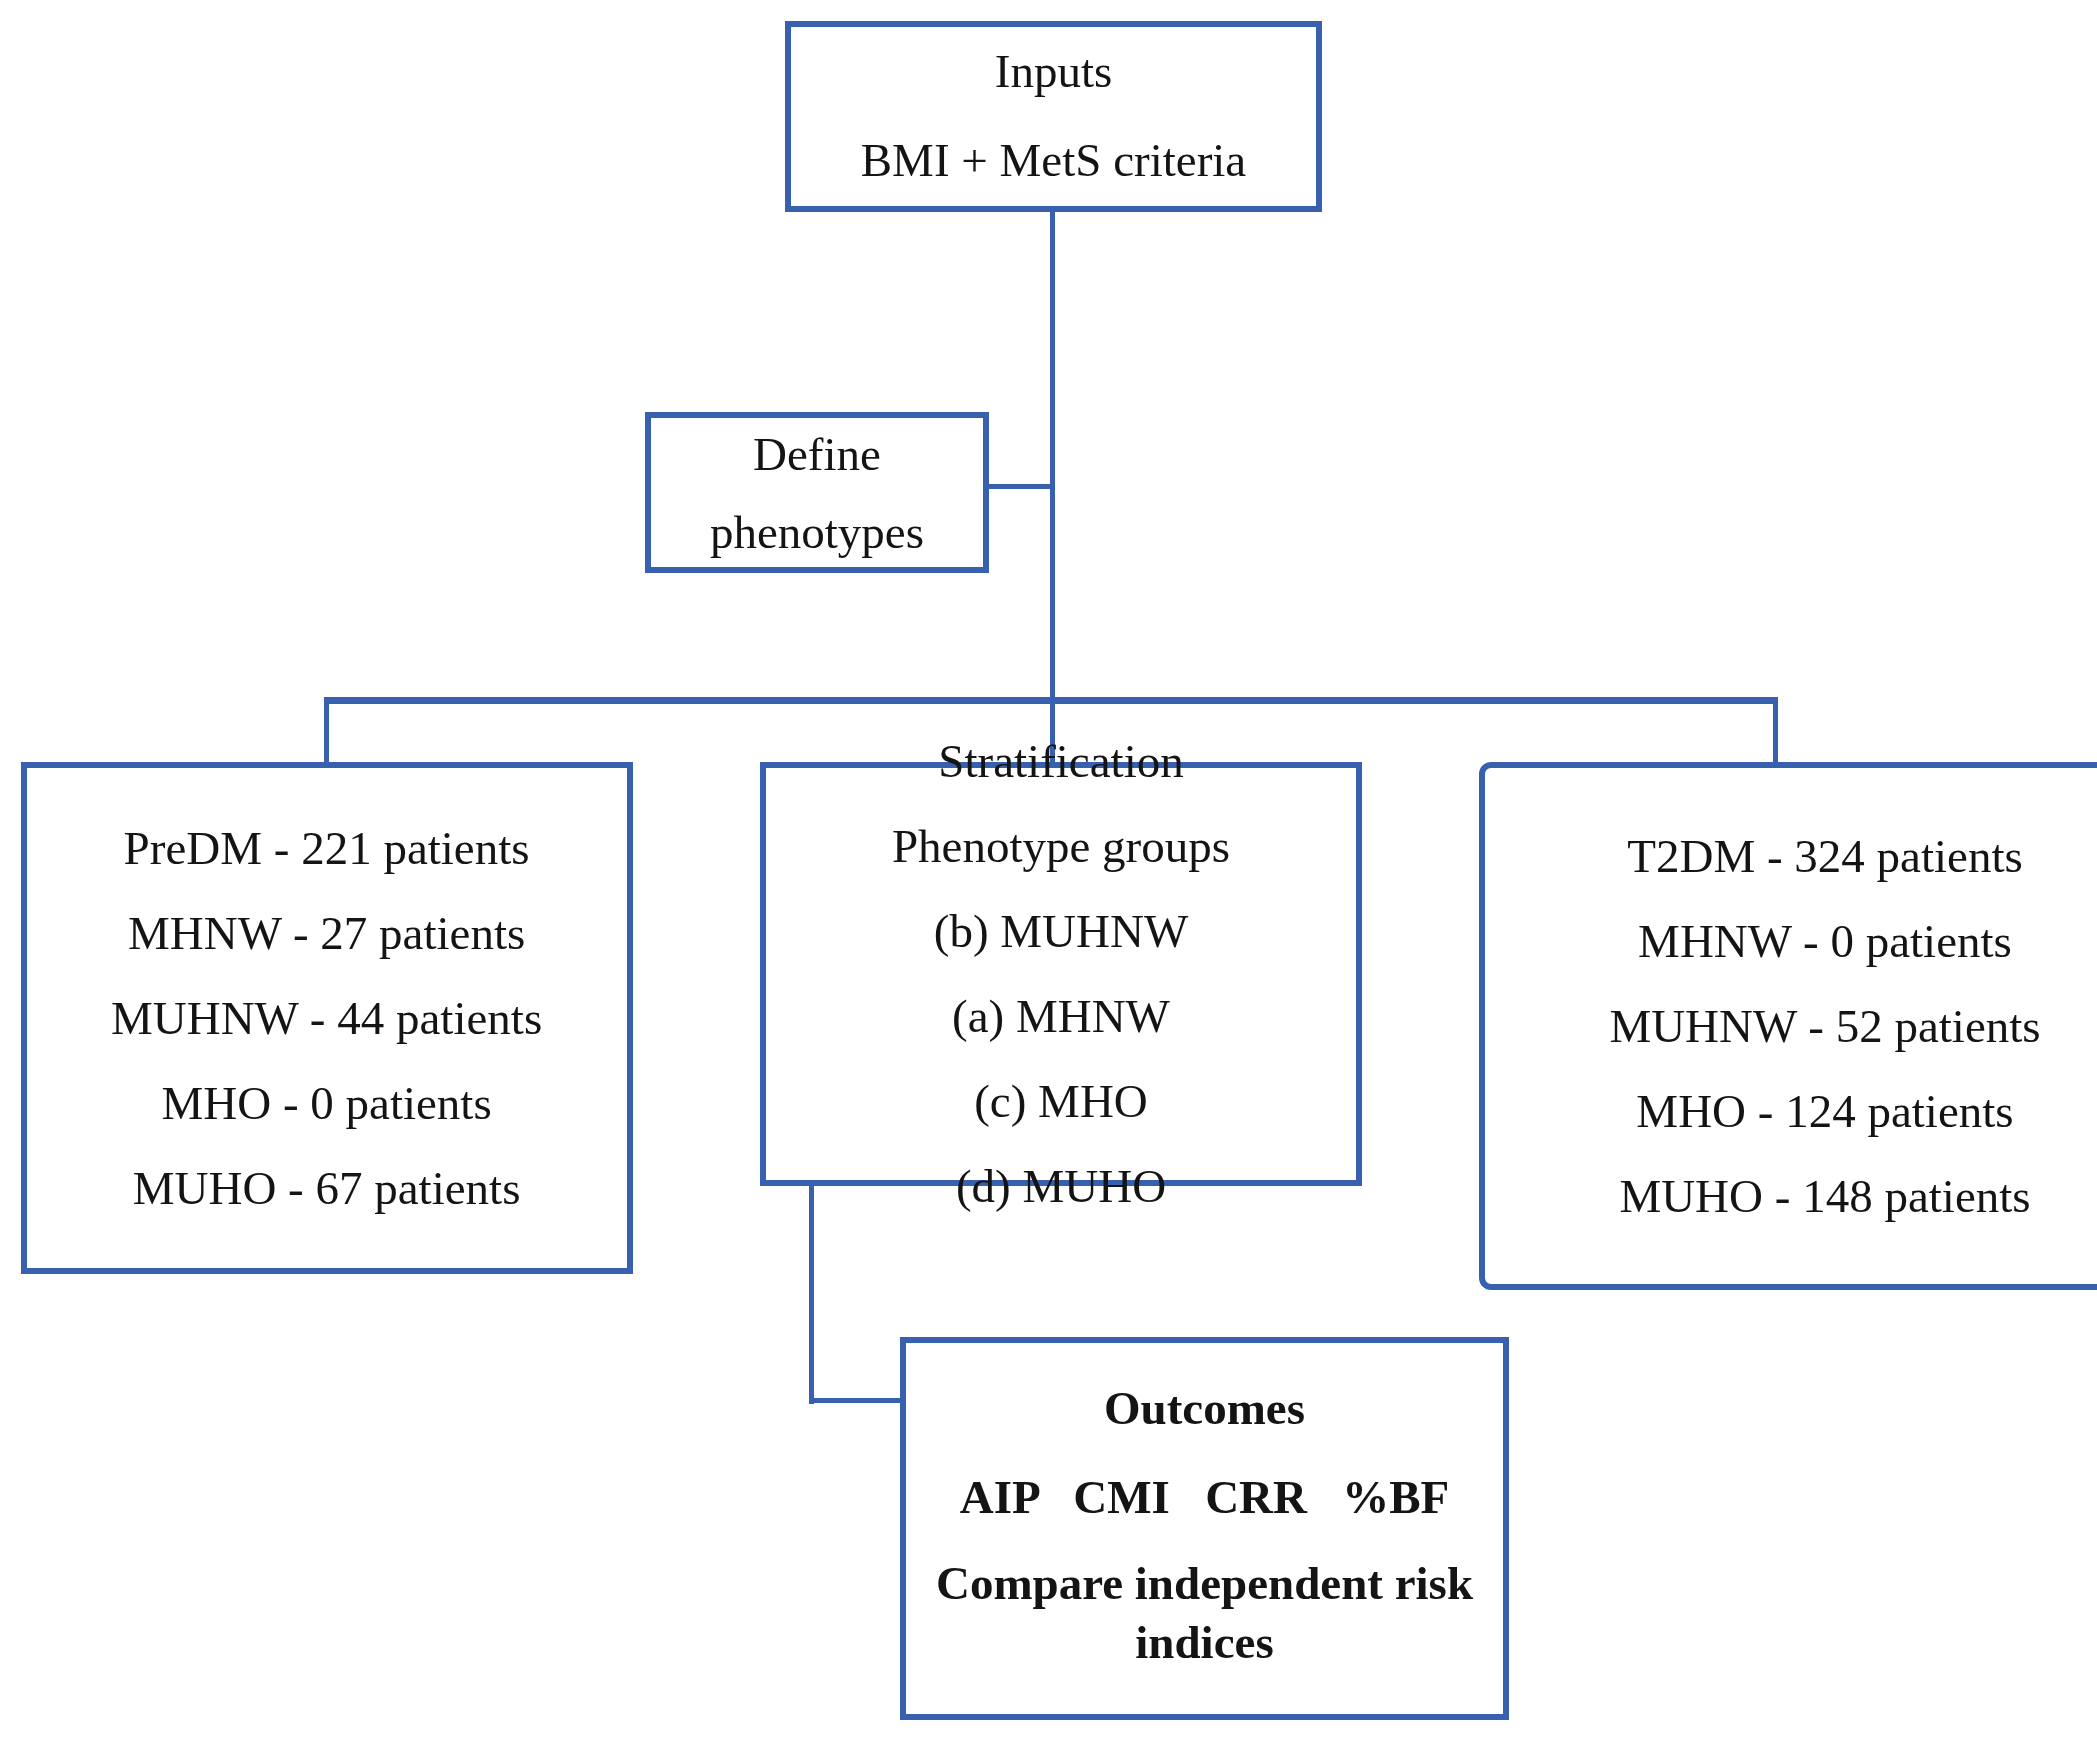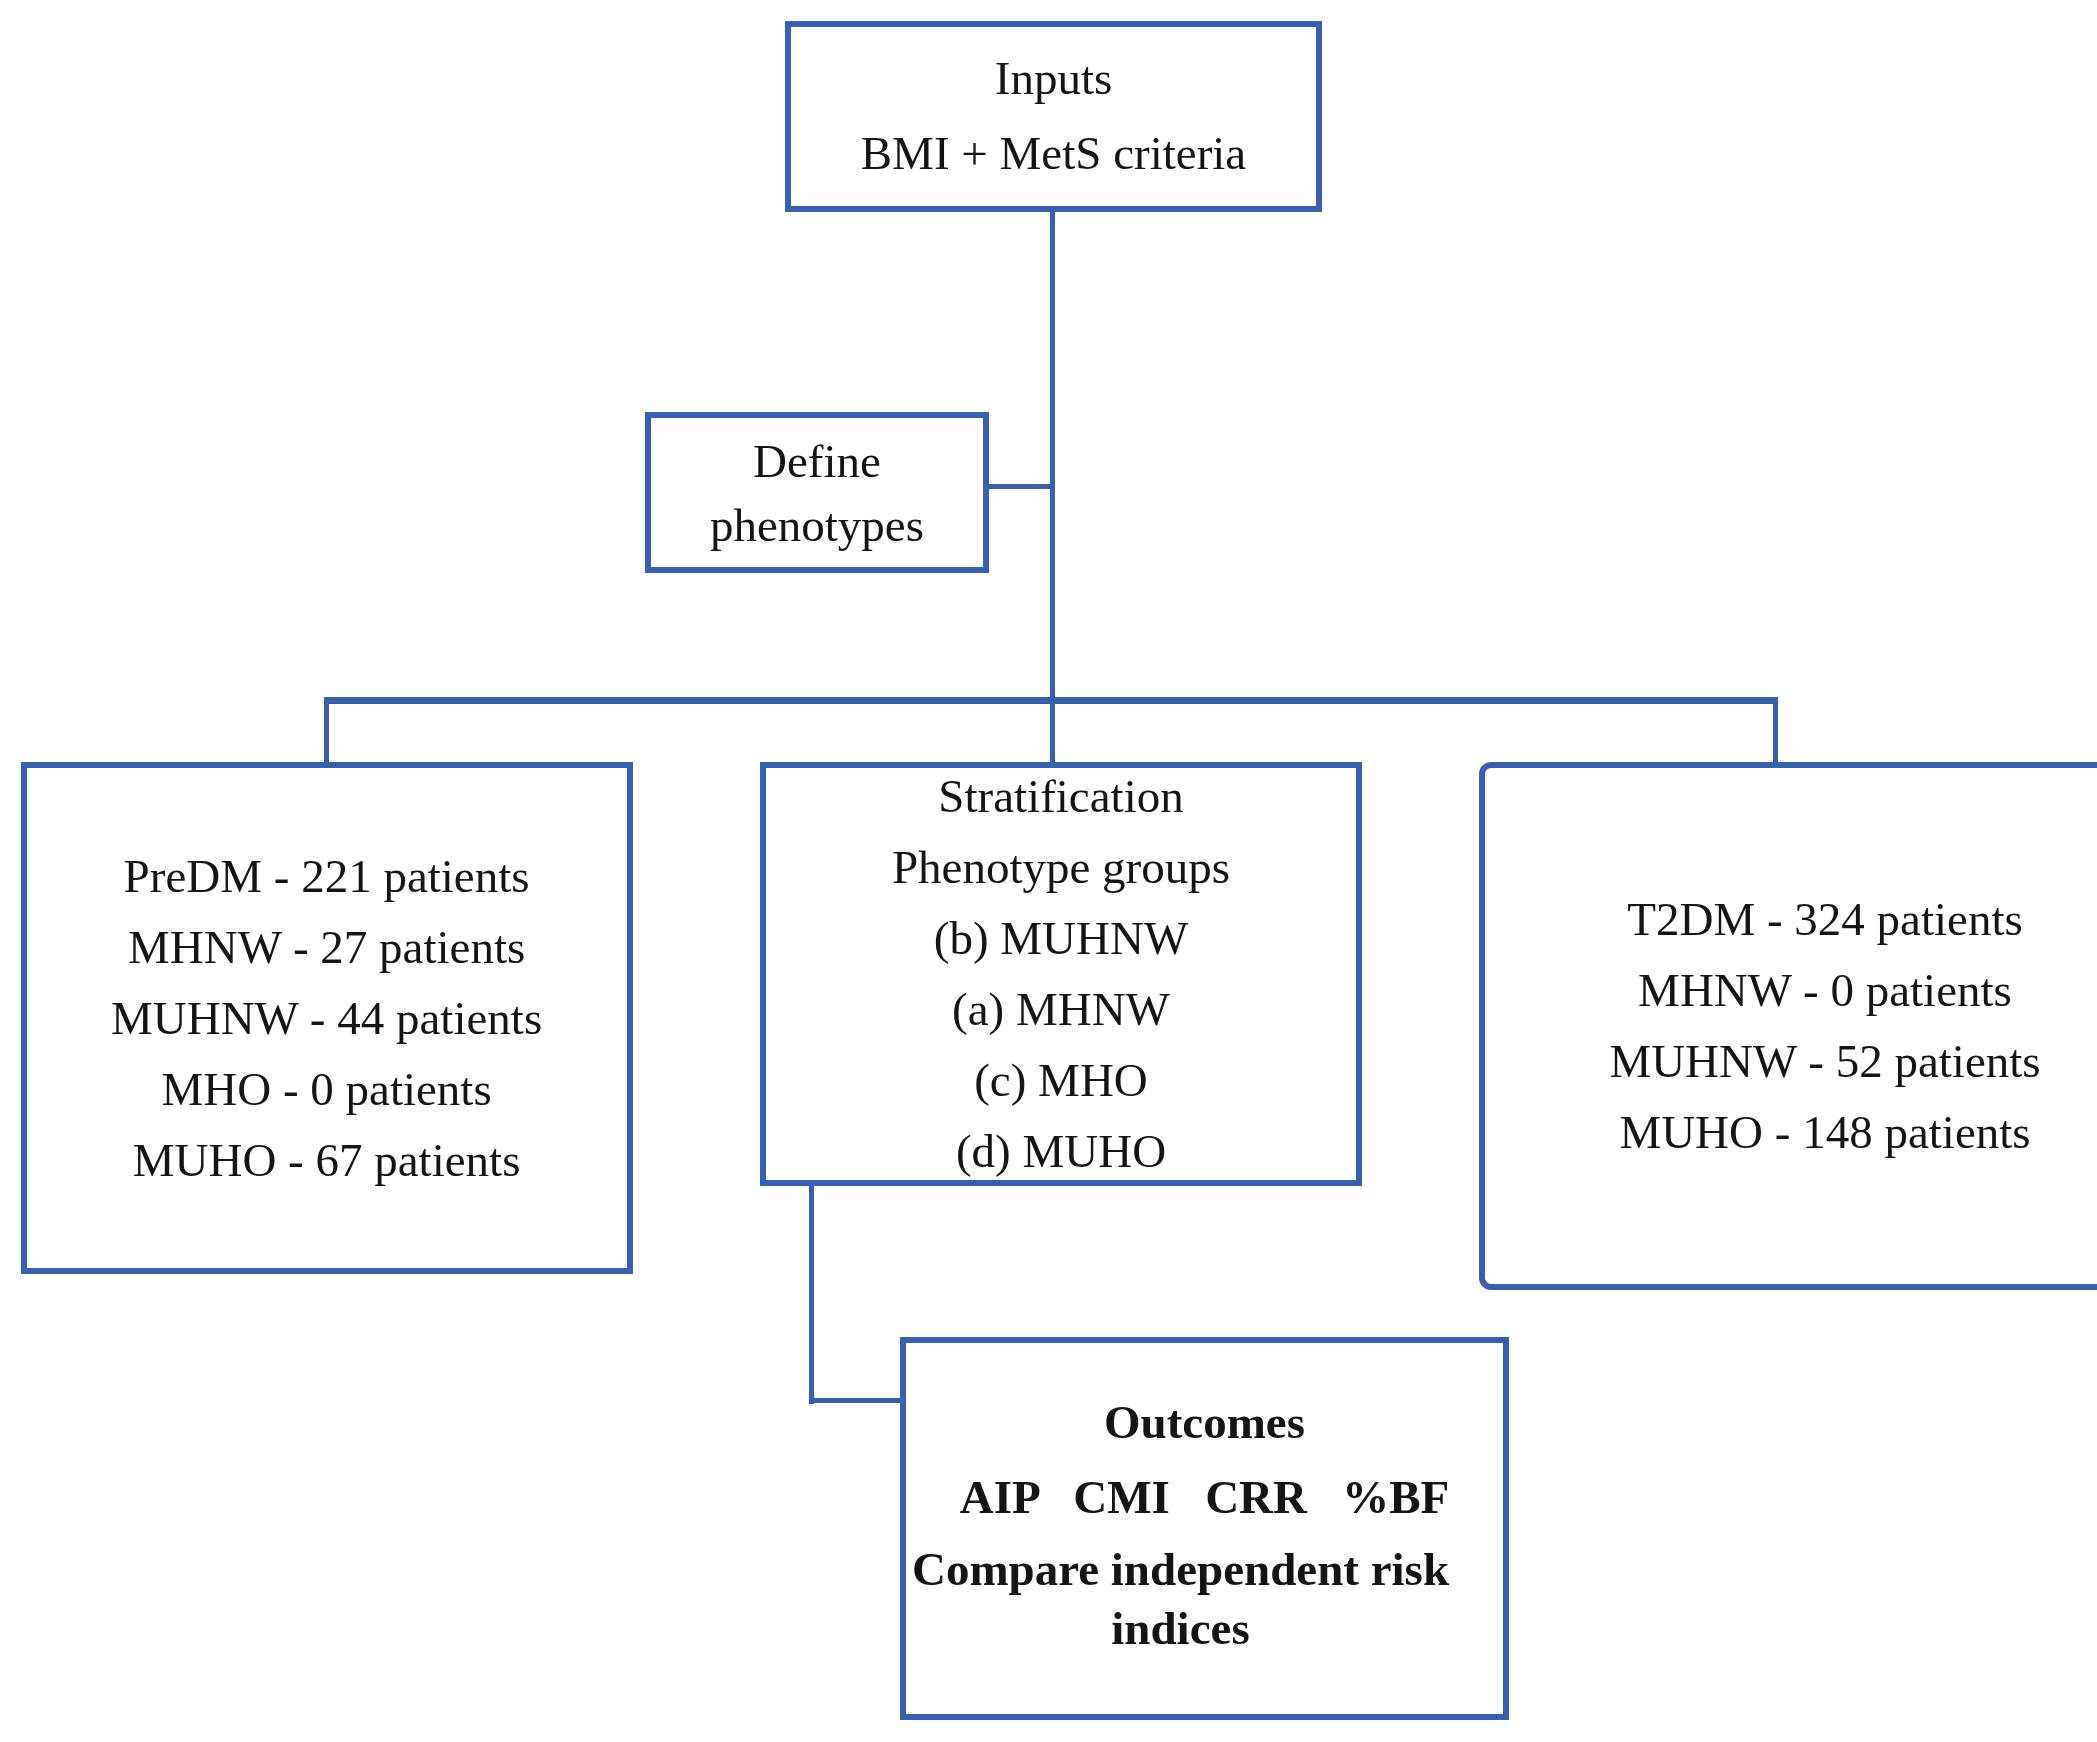--- a/index.html
+++ b/index.html
@@ -16,24 +16,26 @@
     font-family: "Liberation Serif", "DejaVu Serif", serif;
     color: var(--ink);
   }
   .node {
     position: absolute;
     box-sizing: border-box;
     border: 6.5px solid var(--accent);
     background: #ffffff;
     display: flex;
     flex-direction: column;
+    align-items: center;
     justify-content: center;
     text-align: center;
     font-size: 47px;
     line-height: 71px;
+    gap: 14px;
   }
   .node .line { display: block; }
   .connector {
     position: absolute;
     background: var(--accent);
   }
   
   .node-inputs        { left: 785px; top: 20.6px;   width: 537px;  height: 191px; line-height: 75px; }
   .node-define        { left: 645px; top: 412px;  width: 344px;  height: 161px; line-height: 64px; }
   .node-prediabetes   { left: 20.6px;   top: 762px; width: 612px; height: 512px; }
@@ -97,20 +99,21 @@
     <span class="line">(b) MUHNW</span>
     <span class="line">(a) MHNW</span>
     <span class="line">(c) MHO</span>
     <span class="line">(d) MUHO</span>
   </div>
 
   <div class="node node-t2dm">
     <span class="line">T2DM - 324 patients</span>
     <span class="line">MHNW - 0 patients</span>
     <span class="line">MUHNW - 52 patients</span>
+    <span class="line">MHO - 124 patients</span>
     <span class="line">MUHO - 148 patients</span>
   </div>
 
   <div class="node node-outcomes">
     <span class="line">Outcomes</span>
     <span class="line indices">AIP   CMI   CRR   %BF</span>
     <span class="line desc">Compare independent risk indices</span>
   </div>
 
 </div>

